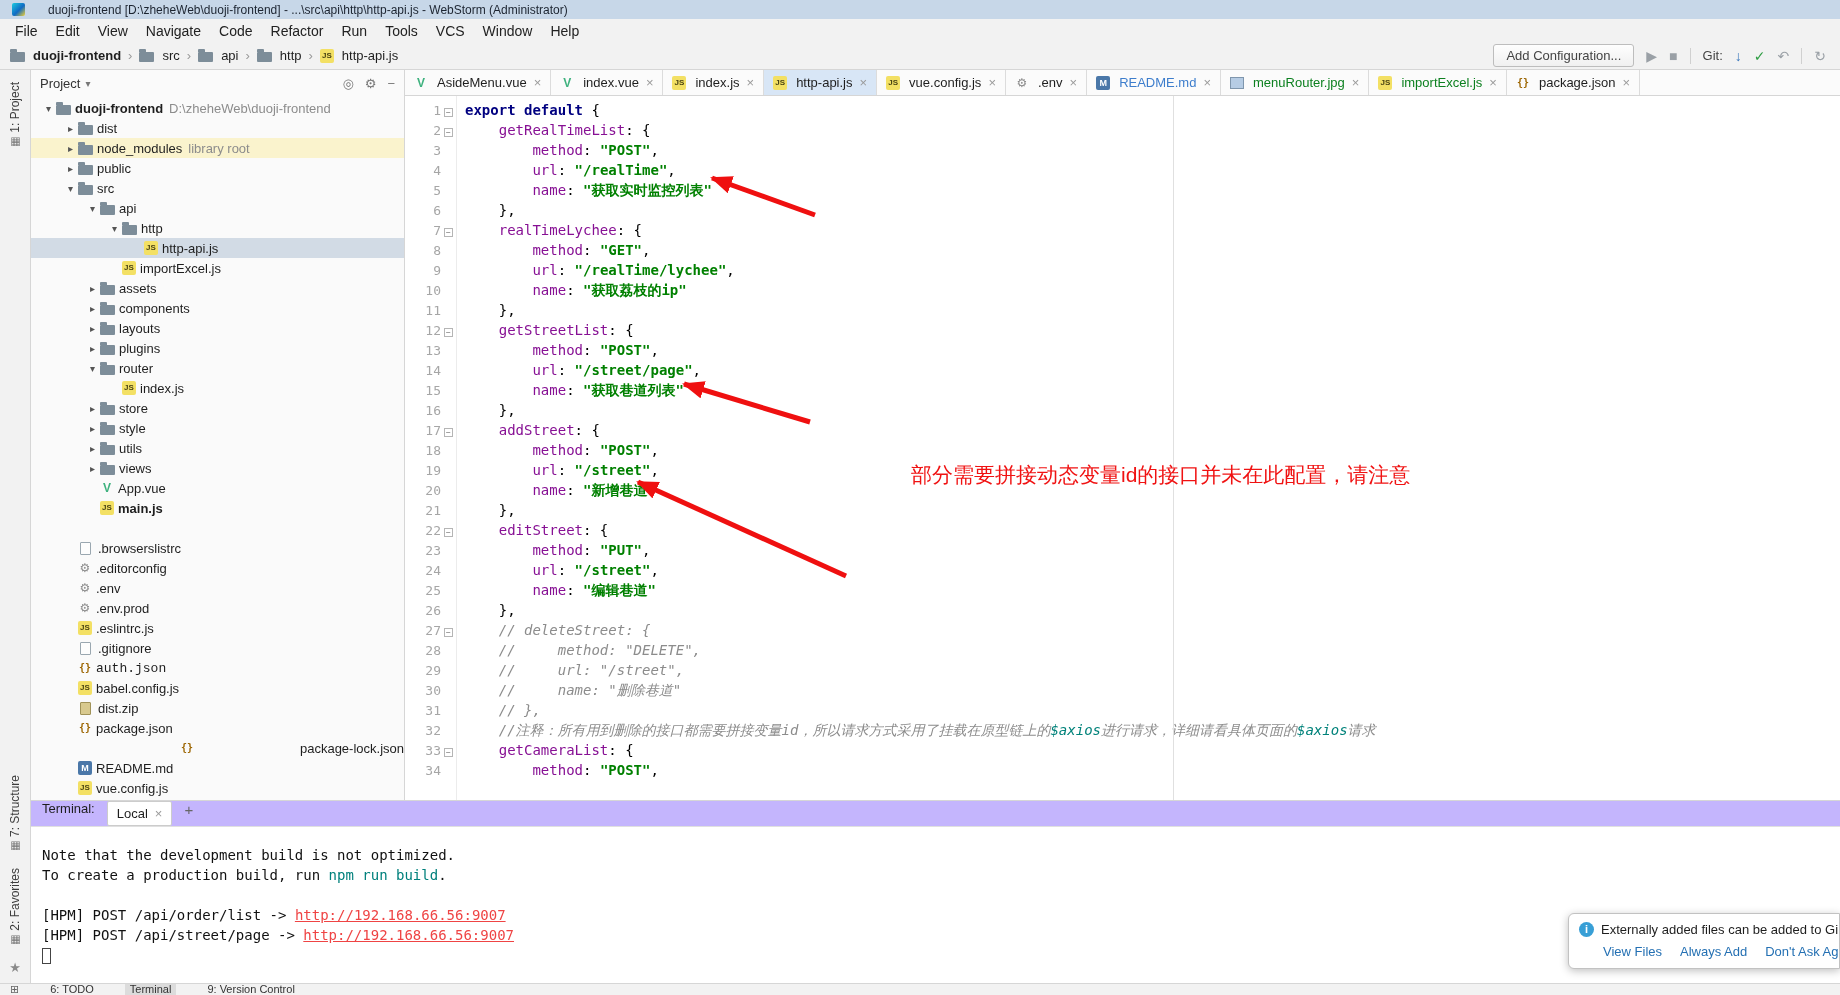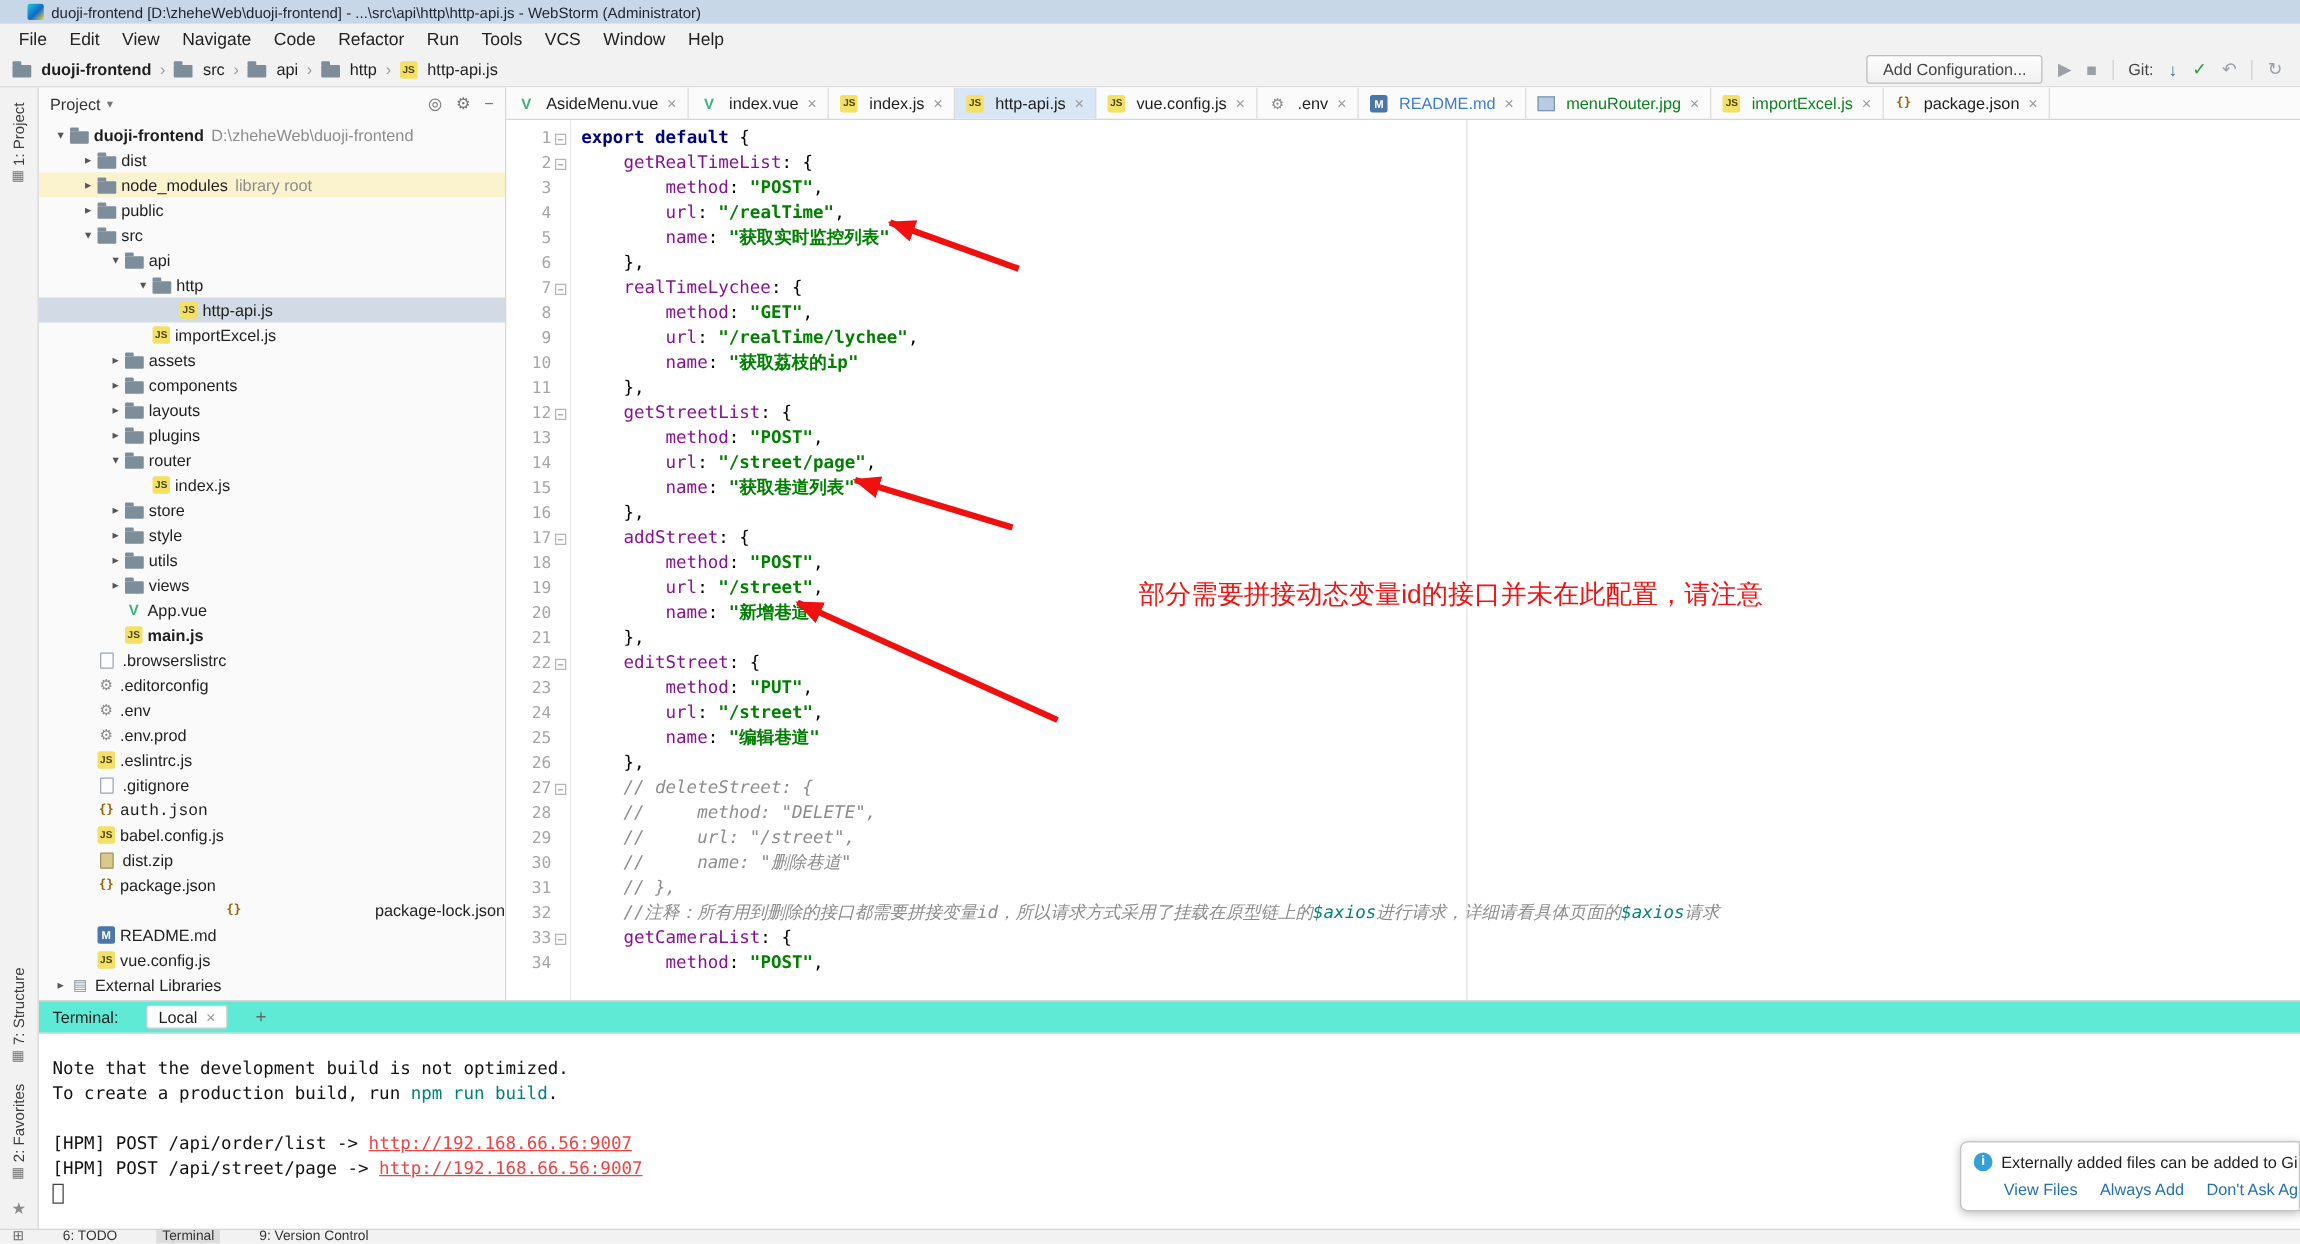--- a/index.html
+++ b/index.html
@@ -1,19 +1,19 @@
 <!DOCTYPE html>
 <html><head>
 <meta charset="utf-8">
 <style>
 *{margin:0;padding:0;box-sizing:border-box}
 html,body{width:1840px;height:995px;overflow:hidden}
 body{font-family:"Liberation Sans","DejaVu Sans",sans-serif;background:#f2f2f2;position:relative;font-size:13px;color:#1e1e1e}
 
-.titlebar{position:absolute;left:0;top:0;width:1840px;height:19px;background:#c7d7e8;display:flex;align-items:center;padding-left:22px;gap:6px}
+.titlebar{position:absolute;left:0;top:0;width:1840px;height:19px;background:#c7d7e8;display:flex;align-items:center;padding-left:12px;gap:23px}
 .logo{width:13px;height:13px;border-radius:2px;background:linear-gradient(135deg,#1dcbe0,#0f6ac4 55%,#f7d330);flex:none}
 .title-text{font-size:12px;color:#1c2430;white-space:nowrap}
 
 .menubar{position:absolute;left:0;top:19px;width:1840px;height:23px;background:#f2f2f2;display:flex;align-items:center;padding-left:6px}
 .menu-item{padding:2px 9px;font-size:14px;color:#222}
 
 .toolbar{position:absolute;left:0;top:42px;width:1840px;height:28px;background:#f2f2f2;border-bottom:1px solid #d6d6d6;display:flex;align-items:center;padding:0 10px}
 .crumbs{display:flex;align-items:center;gap:7px;font-size:13px}
 .crumb{display:flex;align-items:center;gap:4px}
 .crumb.bold .crumb-label{font-weight:bold}
@@ -82,21 +82,21 @@
 .tk-s{color:#008000;font-weight:bold}
 .tk-c{color:#8c8c8c;font-style:italic}
 .tk-cx{color:#00827a;font-style:italic}
 .tk-t{color:#000}
 .guide{position:absolute;left:768px;top:0;bottom:0;width:1px;background:#e0e0e0}
 .annotation{position:absolute;left:506px;top:365px;font-size:21px;color:#f01212;font-weight:500;white-space:nowrap}
 
 .arrows{position:absolute;left:0;top:0;width:1840px;height:995px;pointer-events:none;z-index:50}
 
 .term{position:absolute;left:31px;top:800px;width:1809px;height:183px;background:#fff;border-top:1px solid #d6d6d6;z-index:4}
-.term-head{height:26px;background:#5eead4;border-bottom:1px solid #e0e0e0;display:flex;align-items:center;gap:22px;padding:0 11px;font-size:13px}
+.term-head{height:26px;background:#c4b5fd;border-bottom:1px solid #e0e0e0;display:flex;gap:12px;padding:0 11px;font-size:13px}
 .term-tab{display:flex;align-items:center;gap:7px;background:#fff;border:1px solid #ccc;padding:1px 9px;border-radius:2px;cursor:pointer}
 .term-tab .x{color:#9a9a9a}
 .term-plus{color:#666;font-size:15px;cursor:pointer}
 .term-out{padding:18px 0 0 11px;font:14px/20px "DejaVu Sans Mono","DejaVu Sans",monospace;color:#111}
 .tl{height:20px;white-space:pre}
 .tk2-t{color:#111}
 .tk2-cmd{color:#00807c}
 .tk2-link{color:#ef4444;text-decoration:underline;cursor:pointer}
 .cursor{display:inline-block;width:9px;height:16px;border:1px solid #444;vertical-align:middle}
 
@@ -297,21 +297,21 @@
       <div class="trow" style="padding-left: 54px;">
         <span class="arrow"></span>
         <span class="ico ico-vue"></span>
         <span class="tlabel">App.vue</span>
       </div>
       <div class="trow" style="padding-left: 54px; font-weight: bold;">
         <span class="arrow"></span>
         <span class="ico ico-js"></span>
         <span class="tlabel">main.js</span>
       </div>
-      <div class="trow" style="padding-left: 32px;">
+      <div class="trow" style="padding-left: 32px; margin-top: 20px;">
         <span class="arrow"></span>
         <span class="ico ico-txt"></span>
         <span class="tlabel">.browserslistrc</span>
       </div>
       <div class="trow" style="padding-left: 32px;">
         <span class="arrow"></span>
         <span class="ico ico-config"></span>
         <span class="tlabel">.editorconfig</span>
       </div>
       <div class="trow" style="padding-left: 32px;">

